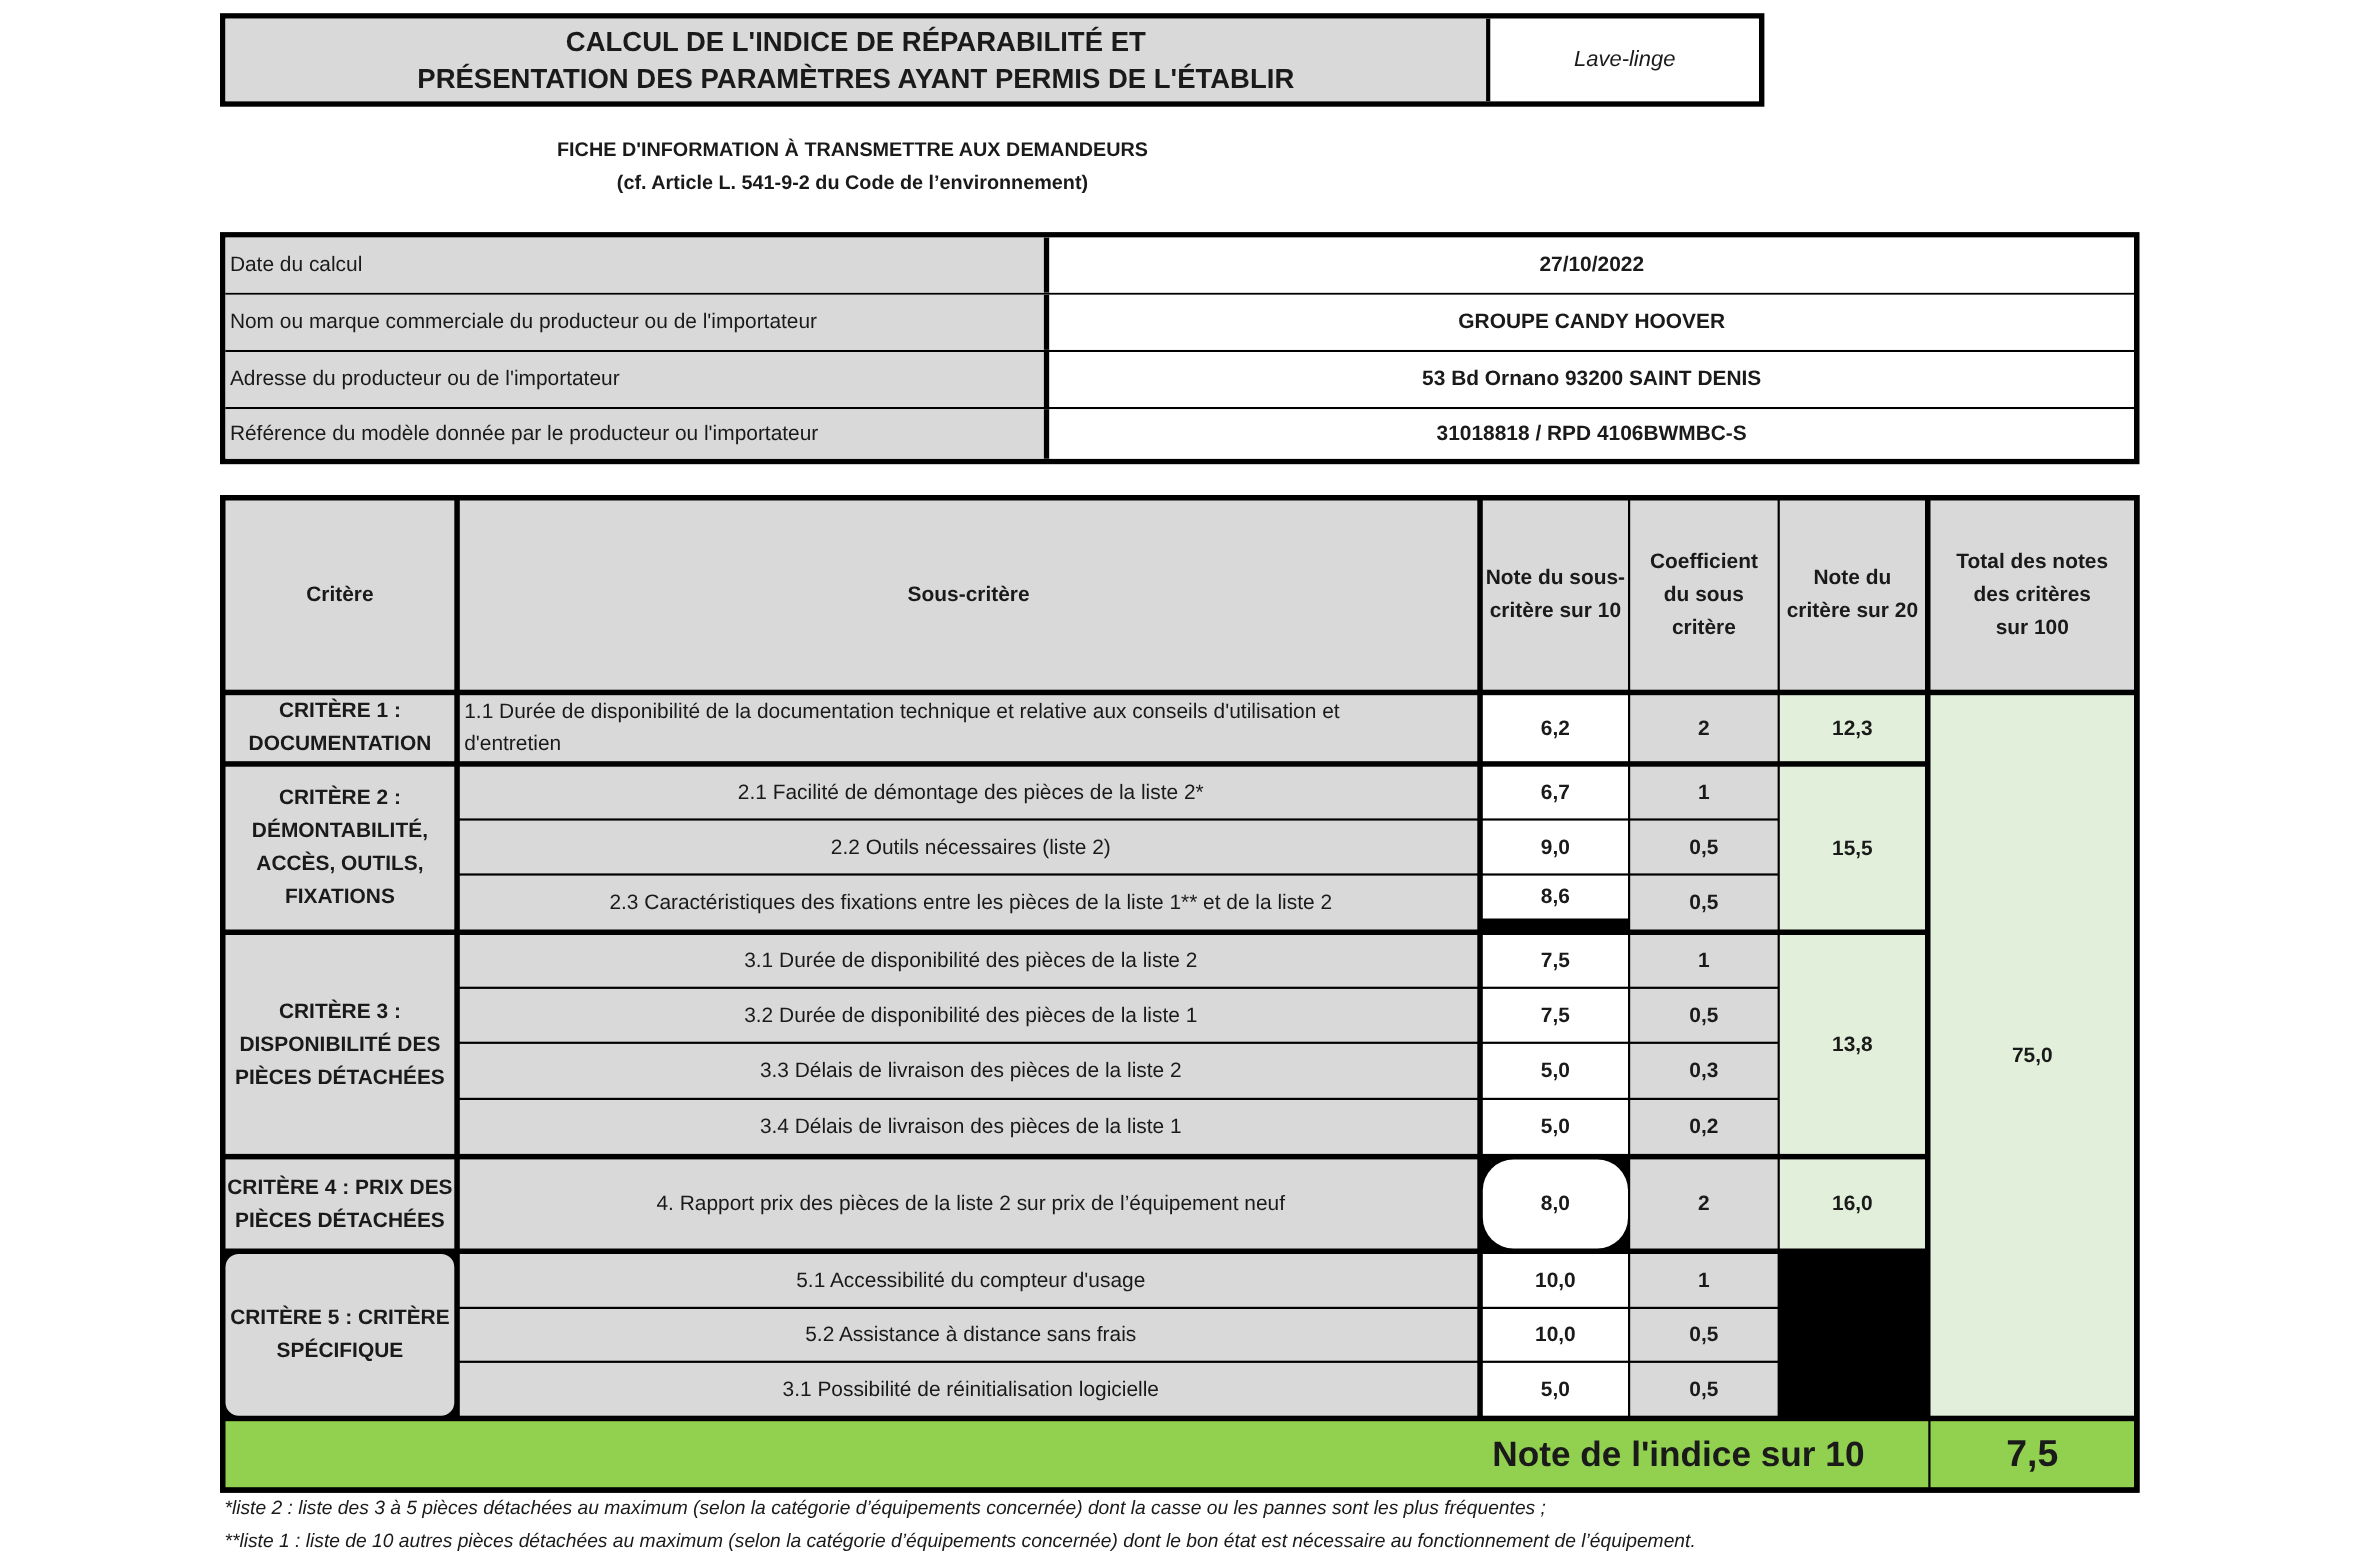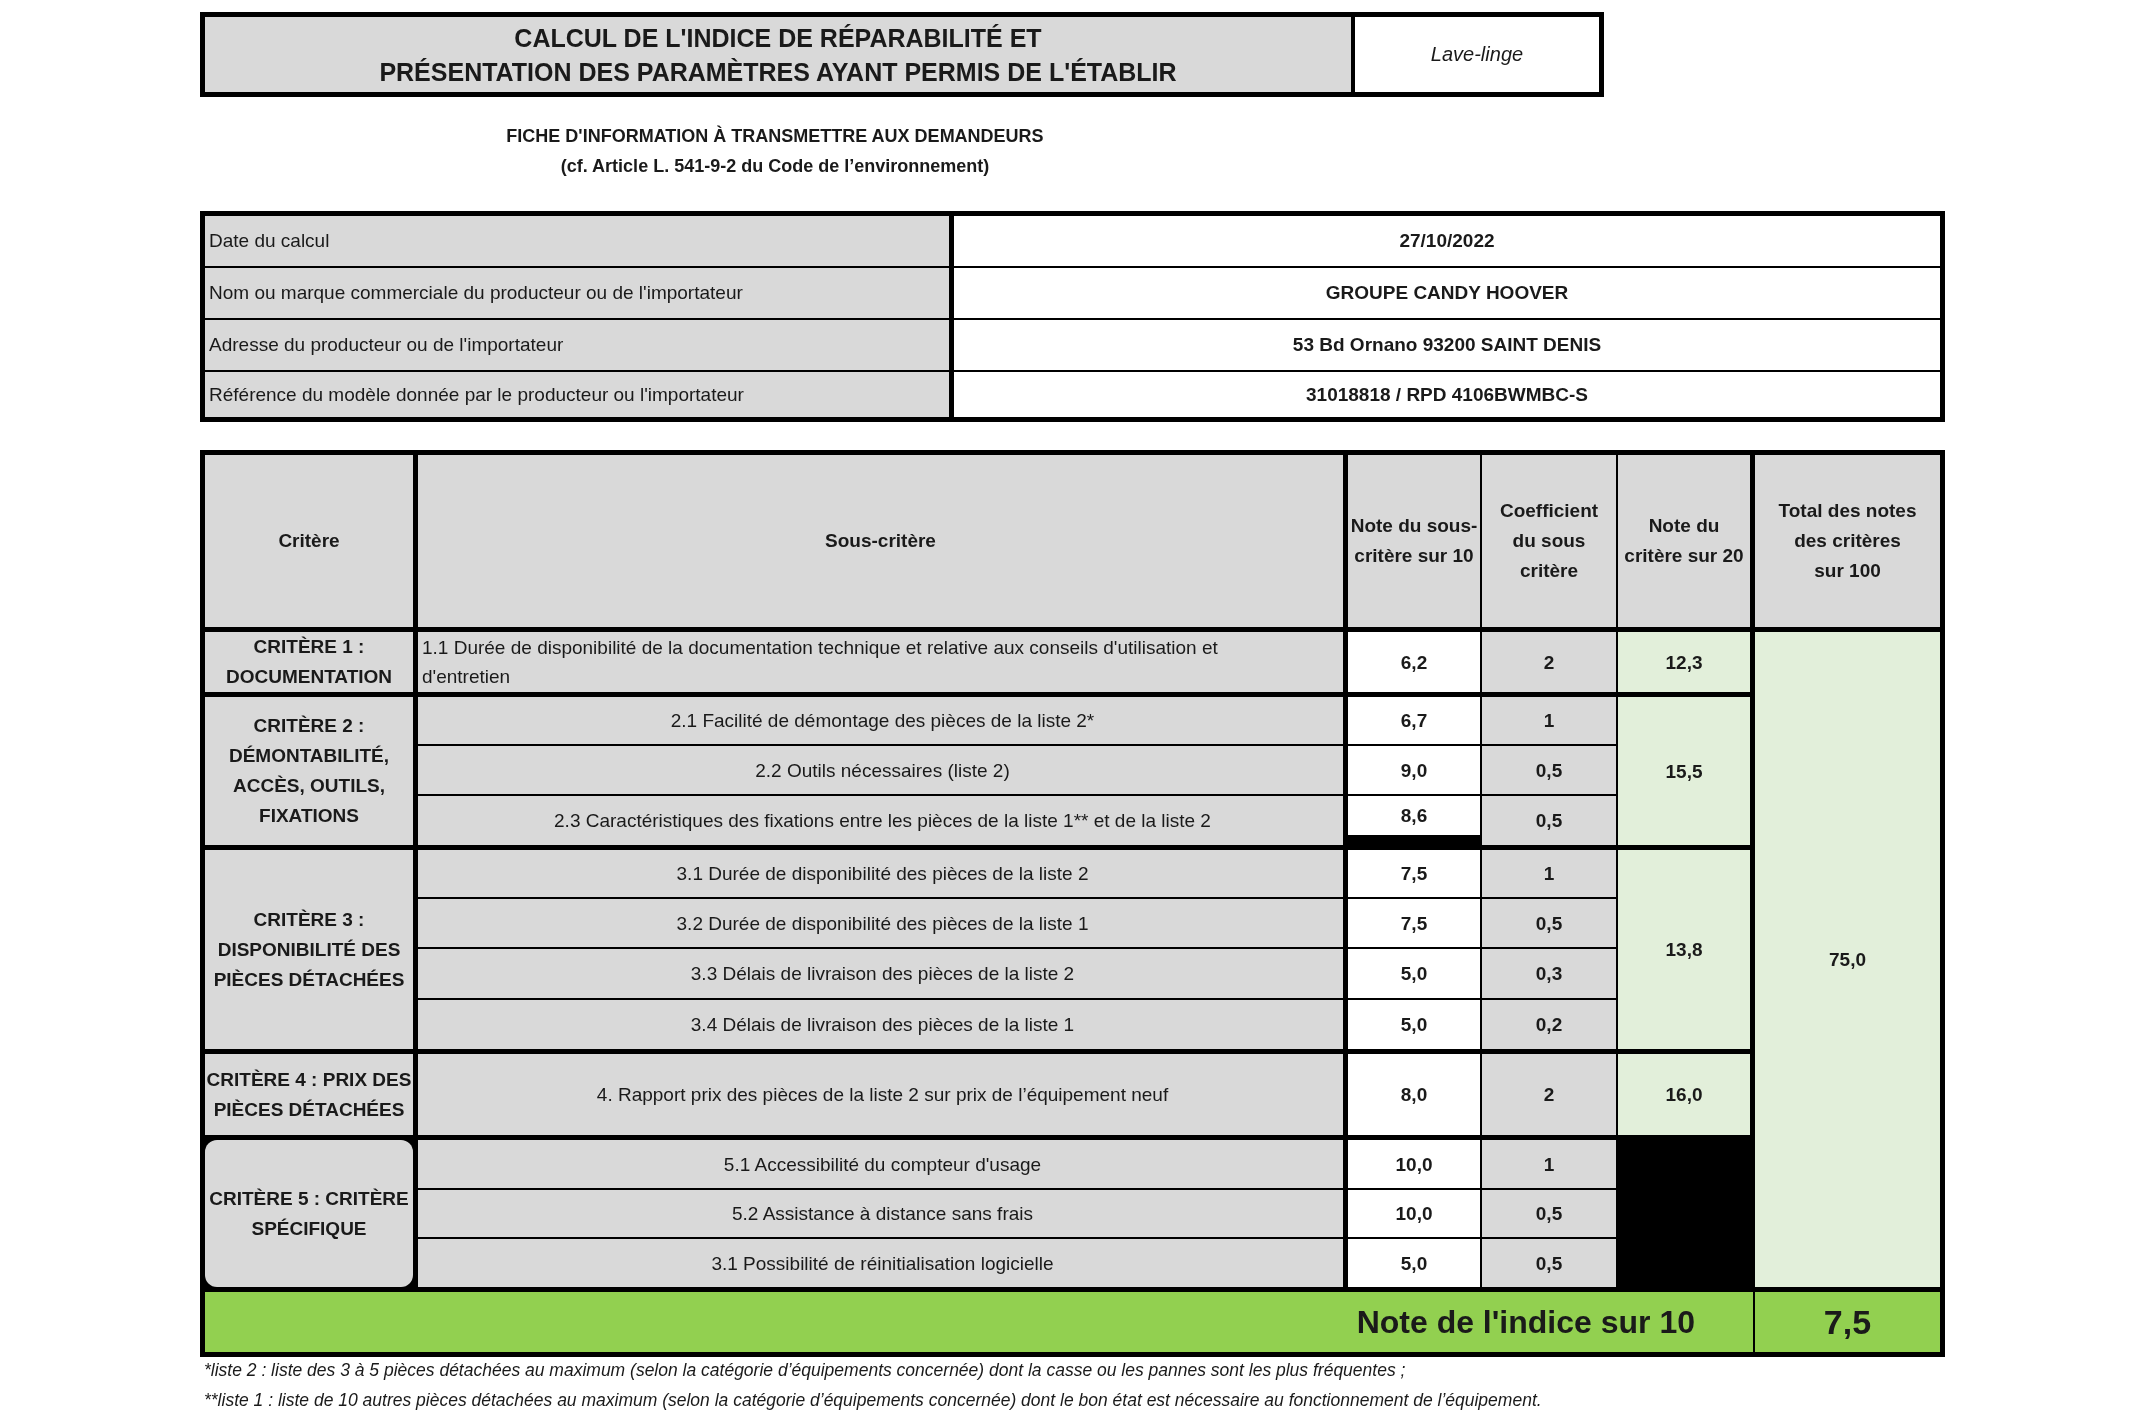--- a/index.html
+++ b/index.html
@@ -155,21 +155,21 @@
   <div class="cell white num" style="left:1143px;top:545px;width:132px;height:49px;">5,0</div>
   <div class="cell gray num" style="left:1277px;top:545px;width:134px;height:49px;">0,2</div>
 
   <div class="cell lgreen num" style="left:1413px;top:395px;width:132px;height:199px;">13,8</div>
 
   <div class="cell gray crit" style="left:0;top:599px;width:208px;height:81px;flex-direction:column;">
     <span>CRITÈRE 4 : PRIX DES</span>
     <span>PIÈCES DÉTACHÉES</span>
   </div>
   <div class="cell gray sub" style="left:213px;top:599px;width:925px;height:81px;">4. Rapport prix des pièces de la liste 2 sur prix de l’équipement neuf</div>
-  <div class="cell white num" style="left:1143px;top:599px;width:132px;height:81px;">8,0</div>
+  <div class="cell white num" style="left:1143px;top:599px;width:132px;height:81px;border-radius:28px;">8,0</div>
   <div class="cell gray num" style="left:1277px;top:599px;width:134px;height:81px;">2</div>
   <div class="cell lgreen num" style="left:1413px;top:599px;width:132px;height:81px;">16,0</div>
 
   <div class="cell gray crit" style="left:0;top:685px;width:208px;height:147px;flex-direction:column;border-radius:12px;">
     <span>CRITÈRE 5 : CRITÈRE</span>
     <span>SPÉCIFIQUE</span>
   </div>
   <div class="cell gray sub" style="left:213px;top:685px;width:925px;height:48px;">5.1 Accessibilité du compteur d'usage</div>
   <div class="cell white num" style="left:1143px;top:685px;width:132px;height:48px;">10,0</div>
   <div class="cell gray num" style="left:1277px;top:685px;width:134px;height:48px;">1</div>

